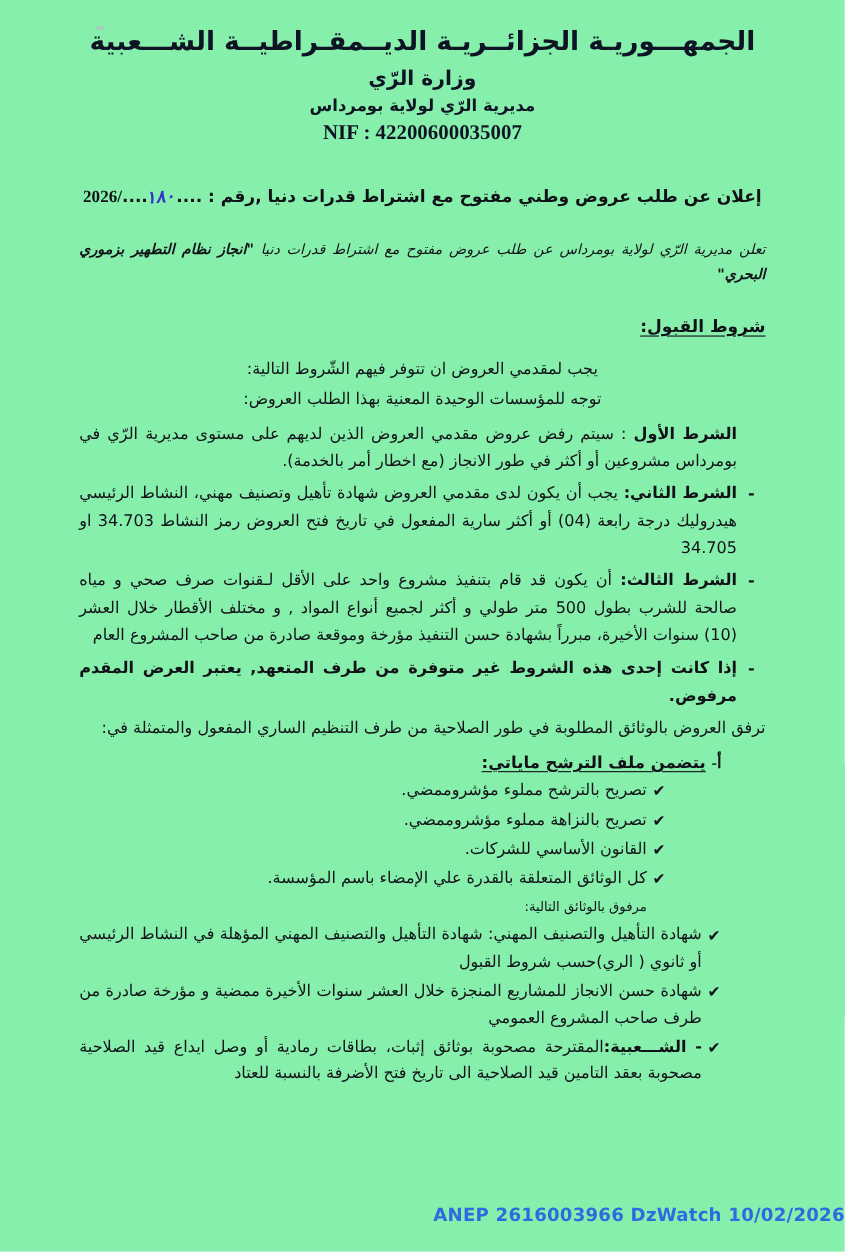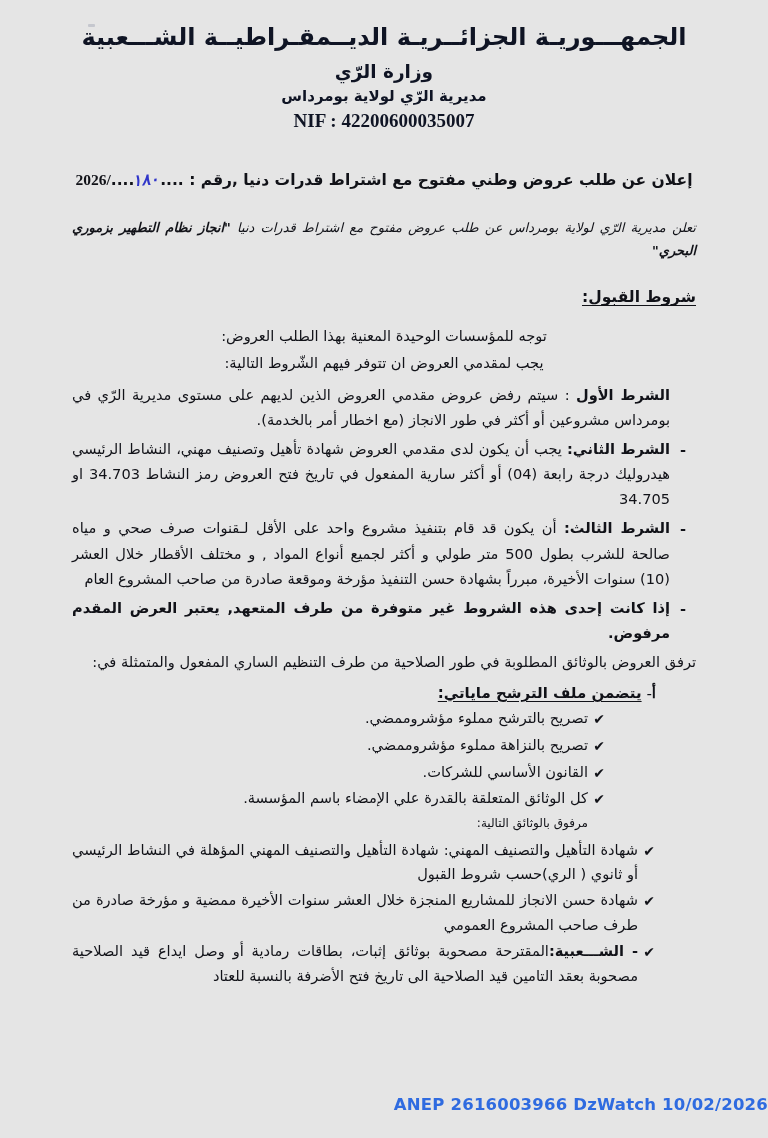--- a/index.html
+++ b/index.html
@@ -15,21 +15,21 @@
     color: #111218;
     overflow: hidden;
   }
 
   .page {
     position: relative;
     width: 768px;
     height: 1138px;
     box-sizing: border-box;
     padding: 0;
-    background: #e5e5e5;
+    background: #86efac;
   }
 
   
   .scan-speck {
     position: absolute;
     left: 88px;
     top: 24px;
     width: 7px;
     height: 3px;
     background: #b9bcc6;
@@ -257,22 +257,22 @@
     </div>
 
     <div class="para lead-para j">
       <span>تعلن مديرية الرّي لولاية بومرداس عن طلب عروض مفتوح مع اشتراط قدرات دنيا</span>
       <b>"انجاز نظام التطهير بزموري البحري"</b>
     </div>
 
 
     <div class="section-head">شروط القبول:</div>
 
+    <div class="intro-line">يجب لمقدمي العروض ان تتوفر فيهم الشّروط التالية:</div>
     <div class="intro-line">توجه للمؤسسات الوحيدة المعنية بهذا الطلب العروض:</div>
-    <div class="intro-line">يجب لمقدمي العروض ان تتوفر فيهم الشّروط التالية:</div>
 
     <div class="cond first-cond">
       <div class="dash blank"></div>
       <div class="cond-text">
         <b>الشرط الأول</b><span> : سيتم رفض عروض مقدمي العروض الذين لديهم على مستوى مديرية الرّي في بومرداس مشروعين أو أكثر في طور الانجاز (مع اخطار أمر بالخدمة).</span>
       </div>
     </div>
 
     <div class="cond">
       <div class="dash">-</div>

